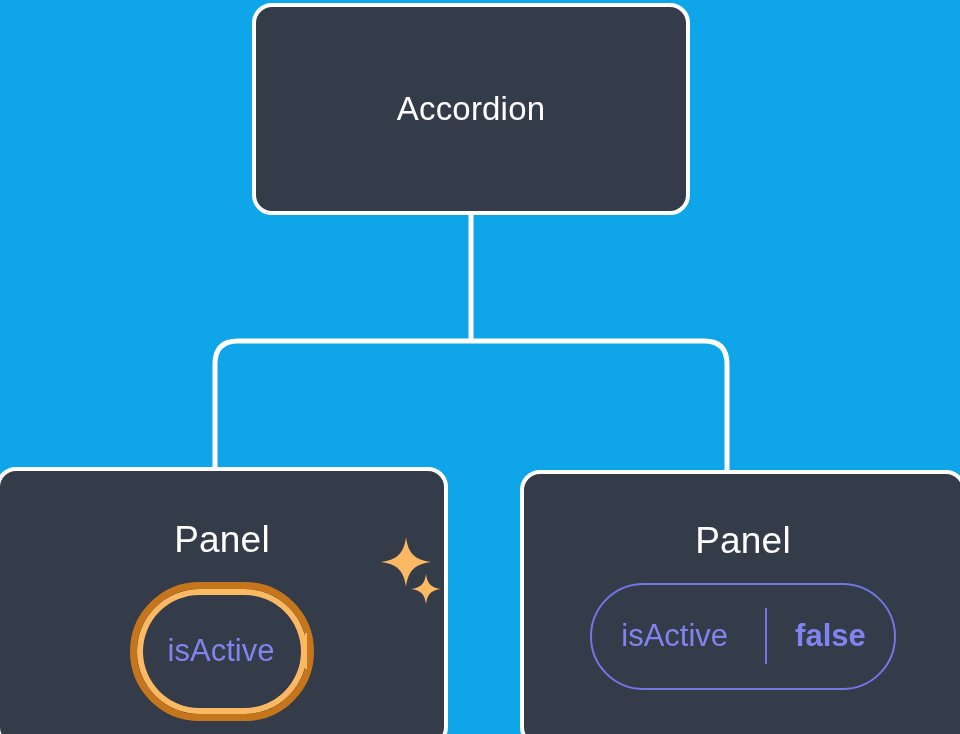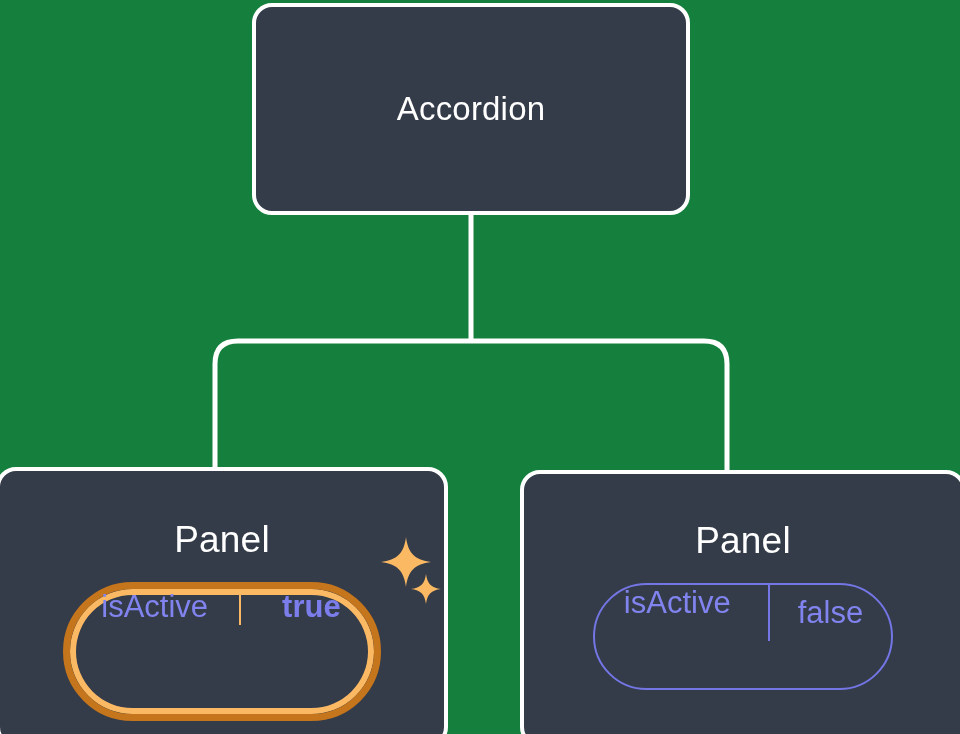--- a/index.html
+++ b/index.html
@@ -4,21 +4,21 @@
 <style>
   html, body {
     margin: 0;
     padding: 0;
     background: #4d6670;
   }
   #stage {
     position: relative;
     width: 960px;
     height: 734px;
-    background: #15803d;
+    background: #0ea5e9;
     overflow: hidden;
     font-family: "Liberation Sans", sans-serif;
     -webkit-font-smoothing: antialiased;
   }
 
   
   .edges {
     position: absolute;
     left: 0;
     top: 0;
@@ -78,21 +78,21 @@
 
   
   .pill-wrap {
     position: relative;
     margin-top: 21px;
   }
 
   .pill {
     position: relative;
     display: flex;
-    align-items: flex-start;
+    align-items: center;
     box-sizing: border-box;
     border-radius: 999px;
     background: transparent;
     gap: 8px;
   }
 
   .pill-key, .pill-val {
     display: flex;
     align-items: center;
     justify-content: center;
@@ -108,21 +108,21 @@
   .pill.plain .pill-key {
     color: #8184ef;
     font-size: 31px;
     font-weight: 400;
     padding: 0 29px;
     min-width: 156px;
   }
   .pill.plain .pill-val {
     color: #8184ef;
     font-size: 31px;
-    font-weight: 400;
+    font-weight: 700;
     padding: 10px 28px;
     min-width: 92px;
     border-left: 2.5px solid #7376e4;
   }
 
   
   .pill.highlight {
     height: 139px;
     border: 7px solid #c5751b;
     box-shadow: inset 0 0 0 6px #fbb963;
@@ -167,21 +167,20 @@
   <div class="node" id="node-accordion">
     <div class="node-title">Accordion</div>
   </div>
 
   <div class="node" id="node-panel-left">
     <div class="node-title">Panel</div>
 
     <div class="pill-wrap">
       <div class="pill highlight">
         <div class="pill-key">isActive</div>
-        <div class="pill-val">true</div>
       </div>
     </div>
   </div>
 
   <svg class="sparkle" id="sparkle-large" viewBox="0 0 50 50">
     <path d="M25 0 C27 16 34 23 50 25 C34 27 27 34 25 50 C23 34 16 27 0 25 C16 23 23 16 25 0 Z" fill="#fbb963"></path>
   </svg>
   <svg class="sparkle" id="sparkle-small" viewBox="0 0 30 30">
     <path d="M15 0 C16.2 9.6 20.4 13.8 30 15 C20.4 16.2 16.2 20.4 15 30 C13.8 20.4 9.6 16.2 0 15 C9.6 13.8 13.8 9.6 15 0 Z" fill="#fbb963"></path>
   </svg>

